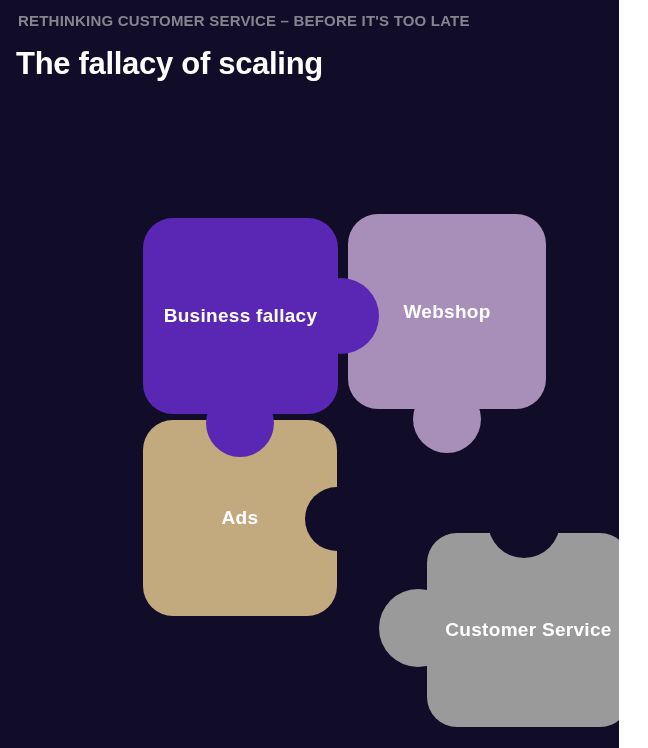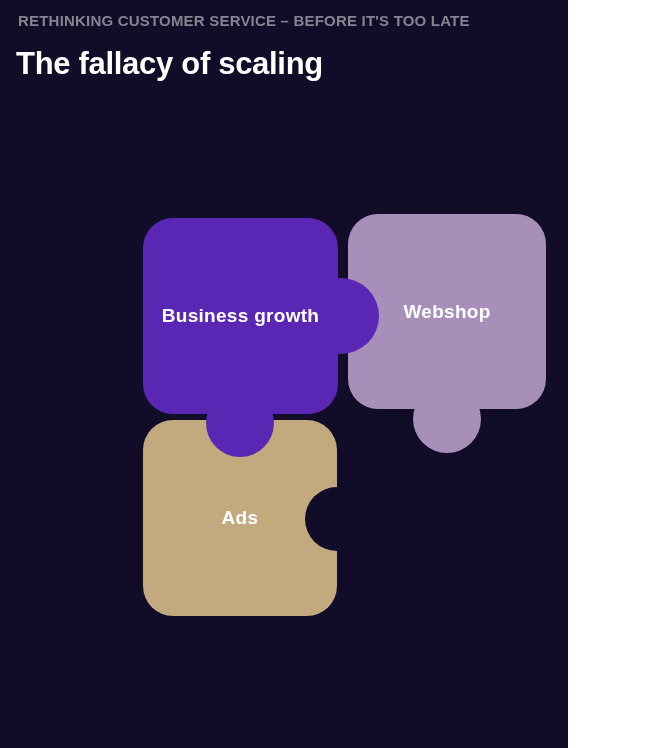--- a/index.html
+++ b/index.html
@@ -1,20 +1,20 @@
 <!DOCTYPE html>
 <html><head>
 <meta charset="utf-8">
 <style>
   html, body { margin: 0; padding: 0; }
   body { font-family: "Liberation Sans", sans-serif; }
 
   .stage {
     position: relative;
-    width: 568px;
+    width: 619px;
     height: 748px;
     overflow: hidden;
     background: #110c28; 
   }
 
   .kicker {
     position: absolute;
     left: 18px;
     top: 12px;
     font-size: 15px;
@@ -86,29 +86,35 @@
 <div class="stage" style="background-color: rgb(17, 12, 40);">
 
   <div class="kicker" style="color: rgb(133, 132, 143);">RETHINKING CUSTOMER SERVICE – BEFORE IT'S TOO LATE</div>
 
   <h1 class="title" style="color: rgb(255, 255, 255);">The fallacy of scaling</h1>
 
   <div class="piece piece-business">
     <div class="body" style="background-color: rgb(89, 39, 179);"></div>
     <div class="knob knob-right" style="background-color: rgb(89, 39, 179);"></div>
     <div class="knob knob-bottom" style="background-color: rgb(89, 39, 179);"></div>
-    <div class="label" style="color: rgb(255, 255, 255);">Business growth</div>
+    <div class="label" style="color: rgb(255, 255, 255);">Business fallacy</div>
   </div>
 
   <div class="piece piece-webshop">
     <div class="body" style="background-color: rgb(167, 143, 186);"></div>
     <div class="knob knob-bottom" style="background-color: rgb(167, 143, 186);"></div>
     <div class="label" style="color: rgb(255, 255, 255);">Webshop</div>
   </div>
 
   <div class="piece piece-ads">
     <div class="body" style="background-color: rgb(194, 169, 126);"></div>
     <div class="notch notch-right" style="background-color: rgb(17, 12, 40);"></div>
     <div class="label" style="color: rgb(255, 255, 255);">Ads</div>
   </div>
 
+  <div class="piece piece-cs">
+    <div class="body" style="background-color: rgb(154, 154, 154);"></div>
+    <div class="knob knob-left" style="background-color: rgb(154, 154, 154);"></div>
+    <div class="notch notch-top" style="background-color: rgb(17, 12, 40);"></div>
+    <div class="label" style="color: rgb(255, 255, 255);">Customer Service</div>
+  </div>
 
 </div>
 
 </body></html>

